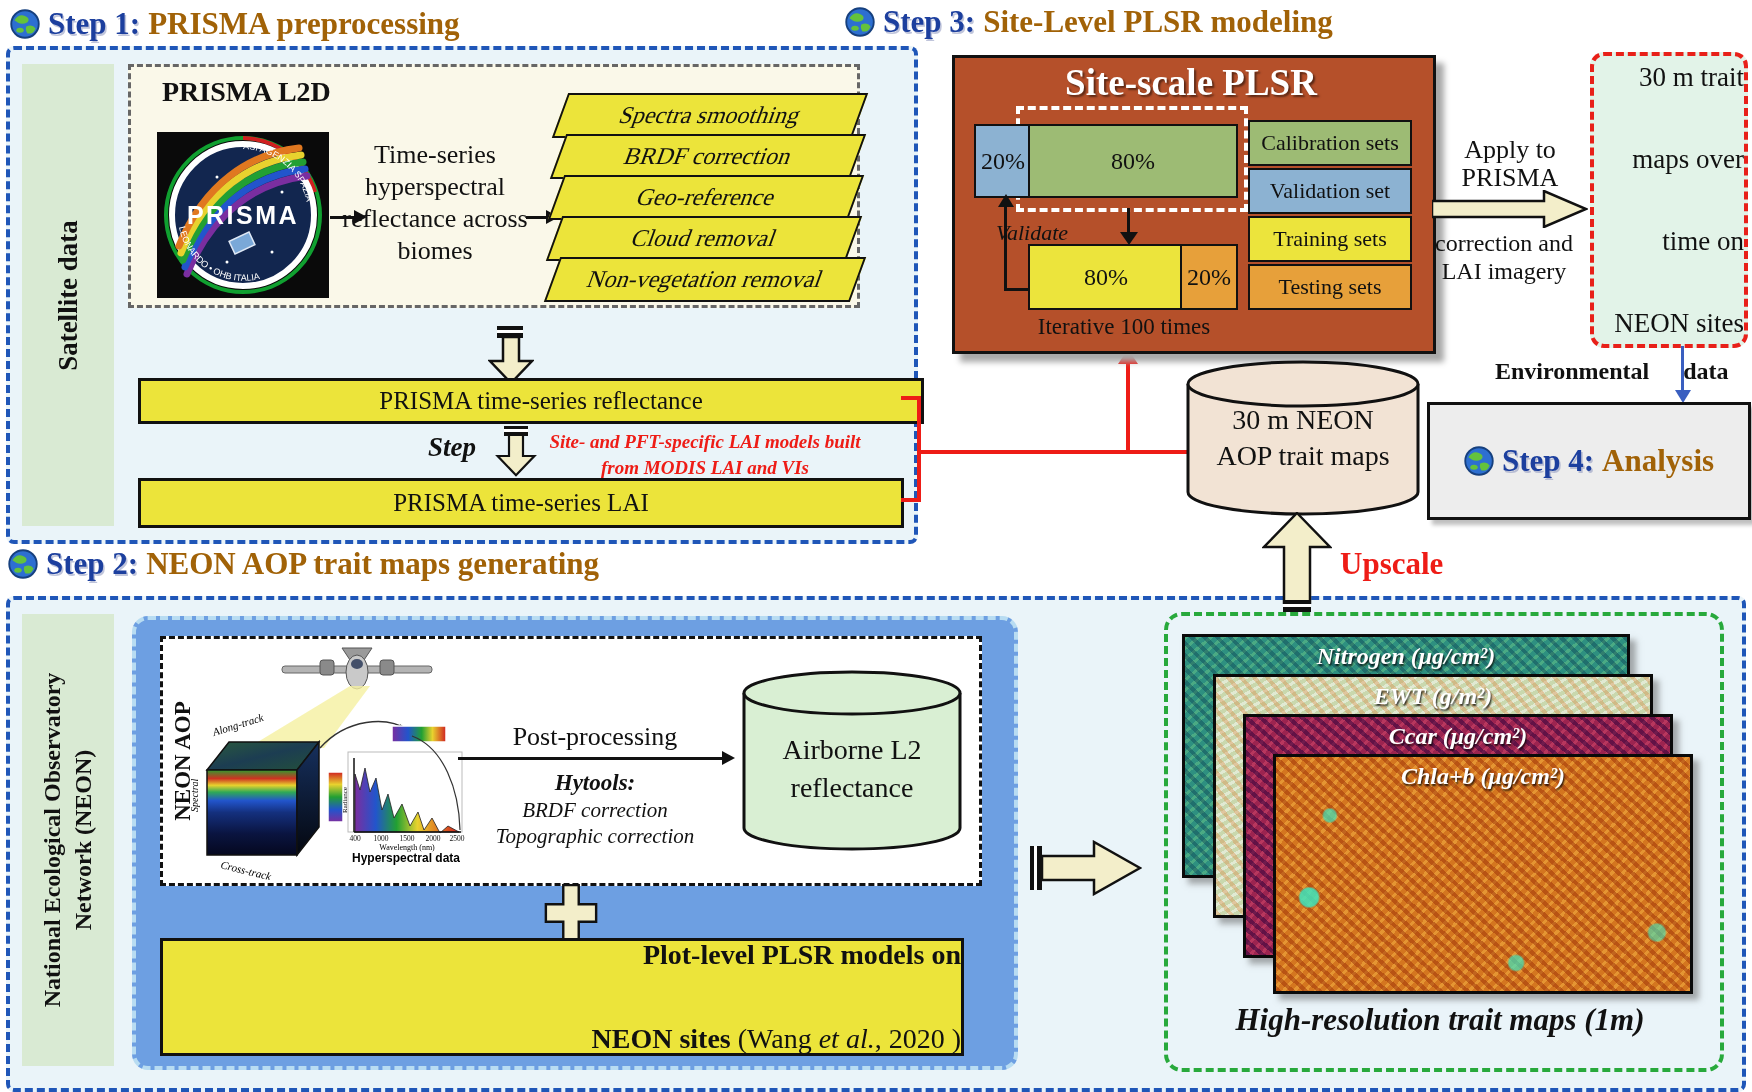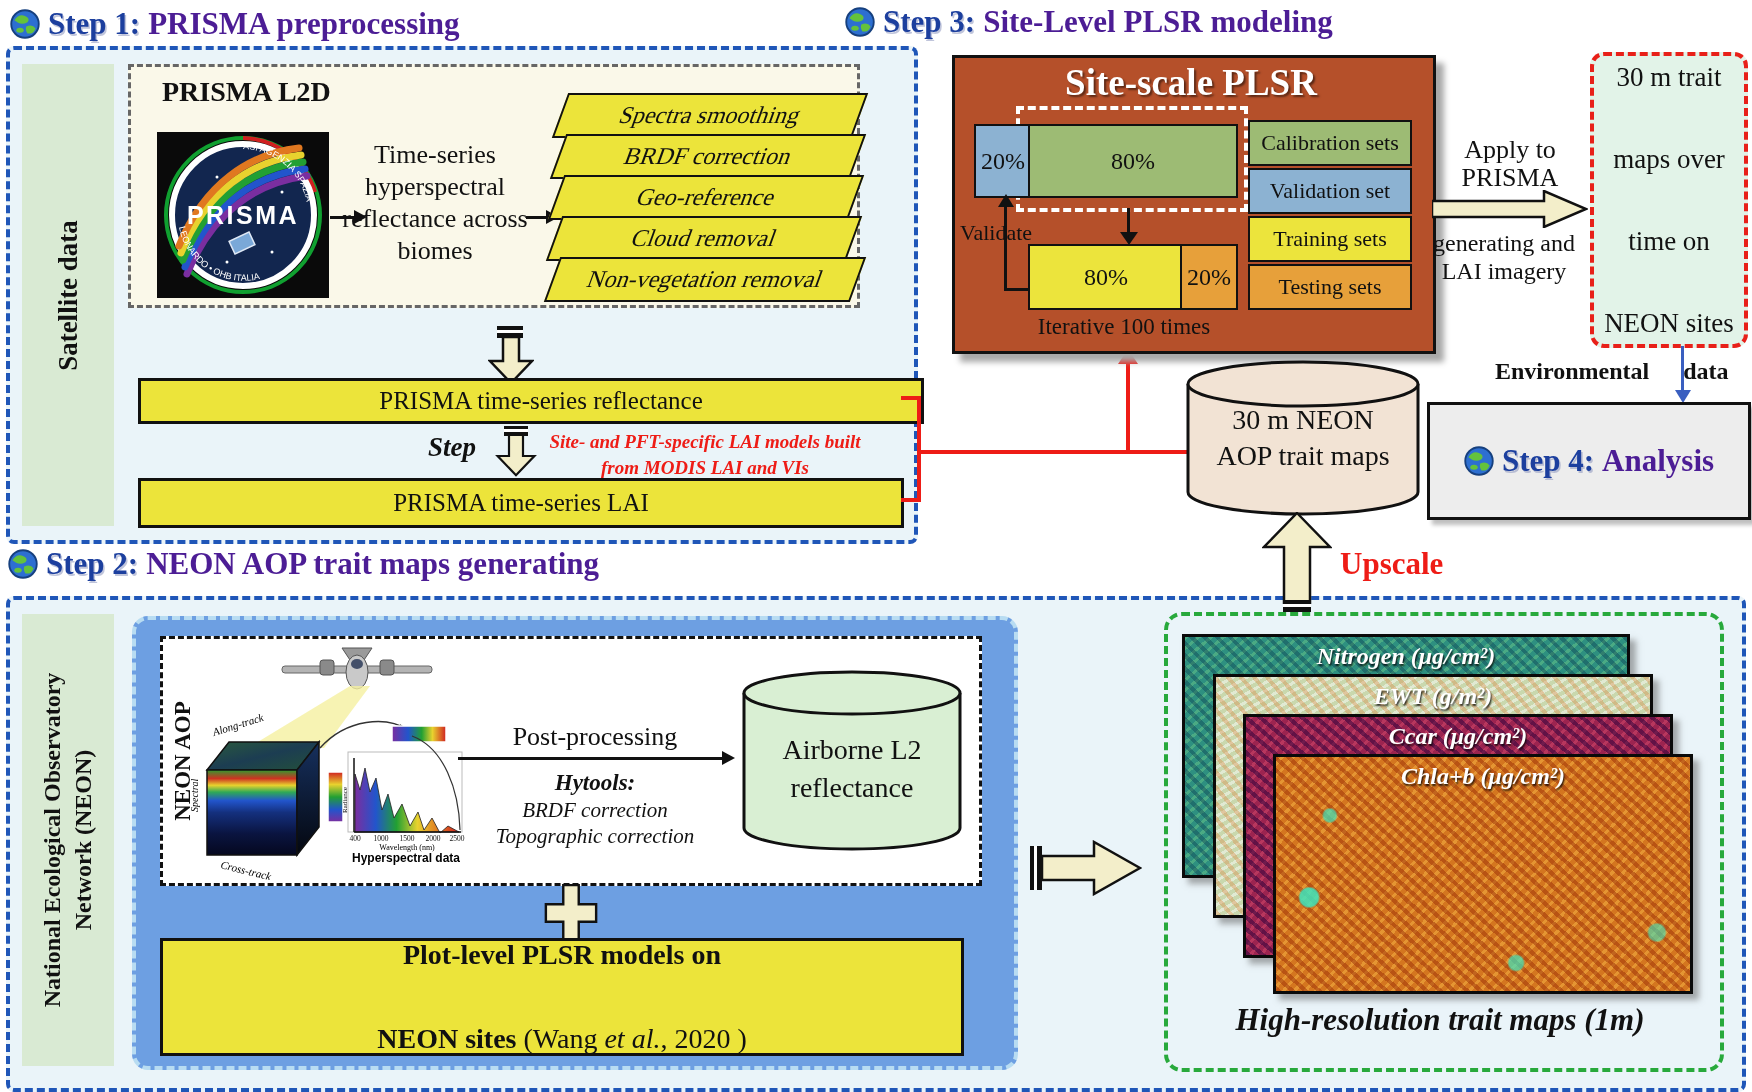--- a/index.html
+++ b/index.html
@@ -1,26 +1,26 @@
 <!DOCTYPE html>
 <html><head>
 <meta charset="utf-8">
 <style>
   html,body{margin:0;padding:0;background:#fff;}
   #canvas{position:relative;width:1752px;height:1092px;background:#ffffff;overflow:hidden;
           font-family:"Liberation Serif",serif;color:#111;}
   .abs{position:absolute;}
   .flex{display:flex;align-items:center;justify-content:center;text-align:center;}
-  .col{display:flex;flex-direction:column;align-items:center;justify-content:center;text-align:center;gap:44px;}
+  .col{display:flex;flex-direction:column;align-items:flex-end;justify-content:center;text-align:center;gap:44px;}
   .b{font-weight:bold;}
   .i{font-style:italic;}
   .vrot{transform:rotate(-90deg);white-space:nowrap;}
   .step-head{font-size:31px;font-weight:bold;display:flex;align-items:center;gap:8px;}
   .step-lbl{color:#1c3f9e;text-shadow:1.5px 1.5px 0 rgba(140,150,190,.55);}
-  .step-ttl{color:#4c1d95;}
+  .step-ttl{color:#a16207;}
   .panel1{background:#eaf4f9;border:4px dashed #1f56b8;border-radius:8px;}
   .sidebar{background:#d9ead3;}
   .ybar{background:#ece43a;border:3px solid #111;font-size:25px;}
   .para{background:#ece43a;border:2px solid #111;transform:skewX(-20deg);font-size:24px;}
   .para span{display:block;transform:skewX(0deg);}
   .redline{background:#ee1c16;}
   .blkline{background:#111;}
   .tri-r{width:0;height:0;border-top:7px solid transparent;border-bottom:7px solid transparent;border-left:13px solid #111;}
   .tri-up-red{width:0;height:0;border-left:10px solid transparent;border-right:10px solid transparent;border-bottom:15px solid #ee1c16;}
   .tri-up-blk{width:0;height:0;border-left:8px solid transparent;border-right:8px solid transparent;border-bottom:13px solid #111;}
@@ -240,21 +240,21 @@
   <div class="abs flex pct" style="left:1028px;top:244px;width:152px;height:62px;background:#ece43c;border:2px solid #111;">
     <span>80%</span>
     </div>
   <div class="abs flex pct" style="left:1180px;top:244px;width:54px;height:62px;background:#e7a03a;border:2px solid #111;">
     <span>20%</span>
     </div>
 
   <div class="abs blkline" style="left:1004px;top:288px;width:26px;height:3px;"></div>
   <div class="abs blkline" style="left:1004px;top:206px;width:3px;height:85px;"></div>
   <div class="abs tri-up-blk" style="left:998px;top:194px;"></div>
-  <div class="abs" style="left:960px;top:220px;font-size:22px;">Validate</div>
+  <div class="abs" style="left:996px;top:220px;font-size:22px;font-style:italic;">Validate</div>
 
   <div class="abs flex" style="left:1008px;top:314px;width:232px;height:26px;font-size:23px;">Iterative 100 times</div>
 
   <div class="legend-box flex" style="top:120px;background:#9dbb74;">
     <span>Calibration sets</span>
     </div>
   <div class="legend-box flex" style="top:168px;background:#8cb2d2;">
     <span>Validation set</span>
     </div>
   <div class="legend-box flex" style="top:216px;background:#ece43c;">
@@ -262,21 +262,21 @@
     </div>
   <div class="legend-box flex" style="top:264px;background:#e7a03a;">
     <span>Testing sets</span>
     </div>
 
   <div class="abs flex" style="left:1432px;top:136px;width:156px;height:28px;font-size:26px;">Apply to</div>
   <div class="abs flex" style="left:1432px;top:164px;width:156px;height:28px;font-size:26px;">PRISMA</div>
   <svg class="abs" style="left:1432px;top:190px;" width="156" height="38" viewBox="0 0 156 38">
     <polygon class="cream-poly" points="0,11 112,11 112,1 154,19 112,37 112,27 0,27"></polygon>
   </svg>
-  <div class="abs flex" style="left:1418px;top:230px;width:172px;height:26px;font-size:24px;">generating and</div>
+  <div class="abs flex" style="left:1418px;top:230px;width:172px;height:26px;font-size:24px;">correction and</div>
   <div class="abs flex" style="left:1418px;top:258px;width:172px;height:26px;font-size:24px;">LAI imagery</div>
 
   <div class="abs col" style="left:1590px;top:52px;width:150px;height:288px;background:#e2f3e8;border:4px dashed #e82019;border-radius:14px;font-size:27px;line-height:38px;">
     <span>30 m trait</span>
     <span>maps over</span>
     <span>time on</span>
     <span>NEON sites</span>
   </div>
 
   <div class="abs" style="left:1681px;top:346px;width:3px;height:46px;background:#3a5fc0;"></div>

